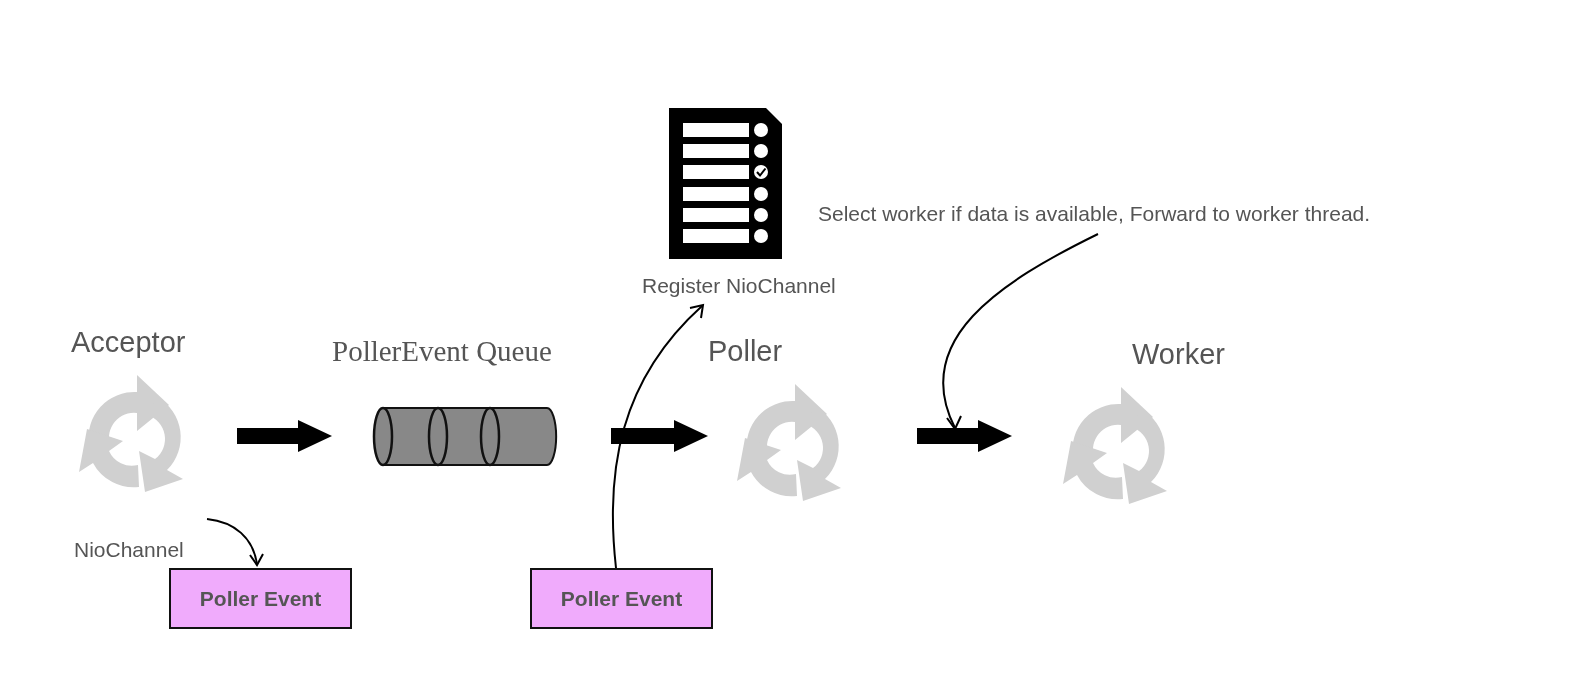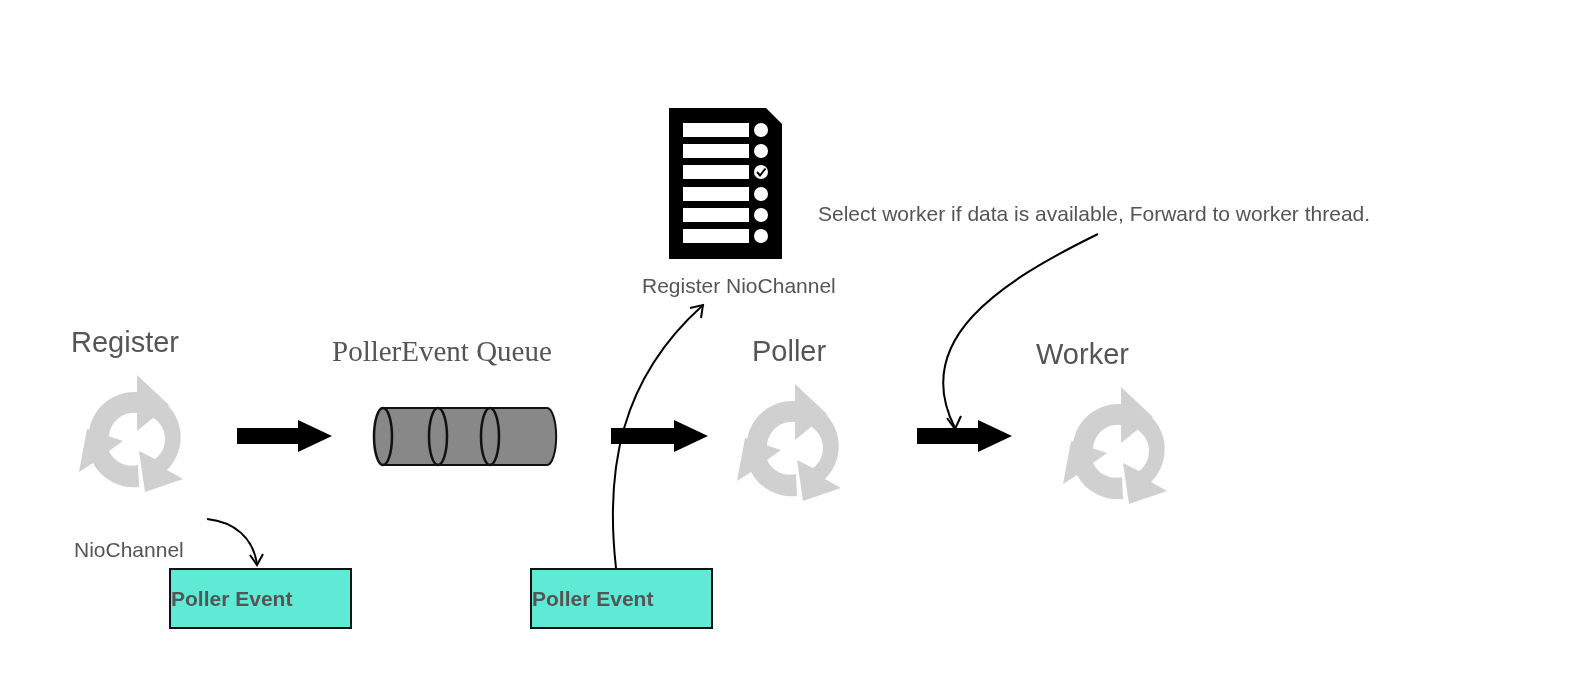--- a/index.html
+++ b/index.html
@@ -1,32 +1,32 @@
 <!DOCTYPE html>
 <html><head>
   <meta charset="utf-8">
   <style>
     html, body { margin:0; padding:0; background:#ffffff; }
     body { width:1574px; height:696px; position:relative; overflow:hidden;
            font-family:"Liberation Sans", sans-serif; color:#4a4a4a; }
     .lbl { position:absolute; white-space:nowrap; color:#555555; }
     .title { font-size:29px; }
     .small { font-size:21px; }
-    .box { position:absolute; border:2px solid #111; background:#5eead4;
-           display:flex; align-items:center; 
+    .box { position:absolute; border:2px solid #111; background:#f0abfc;
+           display:flex; align-items:center; justify-content:center;
            font-weight:bold; font-size:21px; color:#555; box-sizing:border-box; }
     svg.layer { position:absolute; left:0; top:0; }
   </style>
 </head>
 <body>
 
-<div class="lbl title" style="left:71px;top:326px;">Register</div>
+<div class="lbl title" style="left:71px;top:326px;">Acceptor</div>
 <div class="lbl title" style="left:332px;top:335px;font-family:Liberation Serif, serif;">PollerEvent Queue</div>
-<div class="lbl title" style="left:752px;top:335px;">Poller</div>
-<div class="lbl title" style="left:1036px;top:338px;">Worker</div>
+<div class="lbl title" style="left:708px;top:335px;">Poller</div>
+<div class="lbl title" style="left:1132px;top:338px;">Worker</div>
 
 <div class="lbl small" style="left:74px;top:538px;">NioChannel</div>
 <div class="lbl small" style="left:614px;top:274px;margin-left:28px;">Register NioChannel</div>
 <div class="lbl small" style="left:818px;top:202px;">Select worker if data is available, Forward to worker thread.</div>
 
 <div class="box" style="left:169px;top:568px;width:183px;height:61px;">
   <span>Poller Event</span>
 </div>
 <div class="box" style="left:530px;top:568px;width:183px;height:61px;">
   <span>Poller Event</span>

